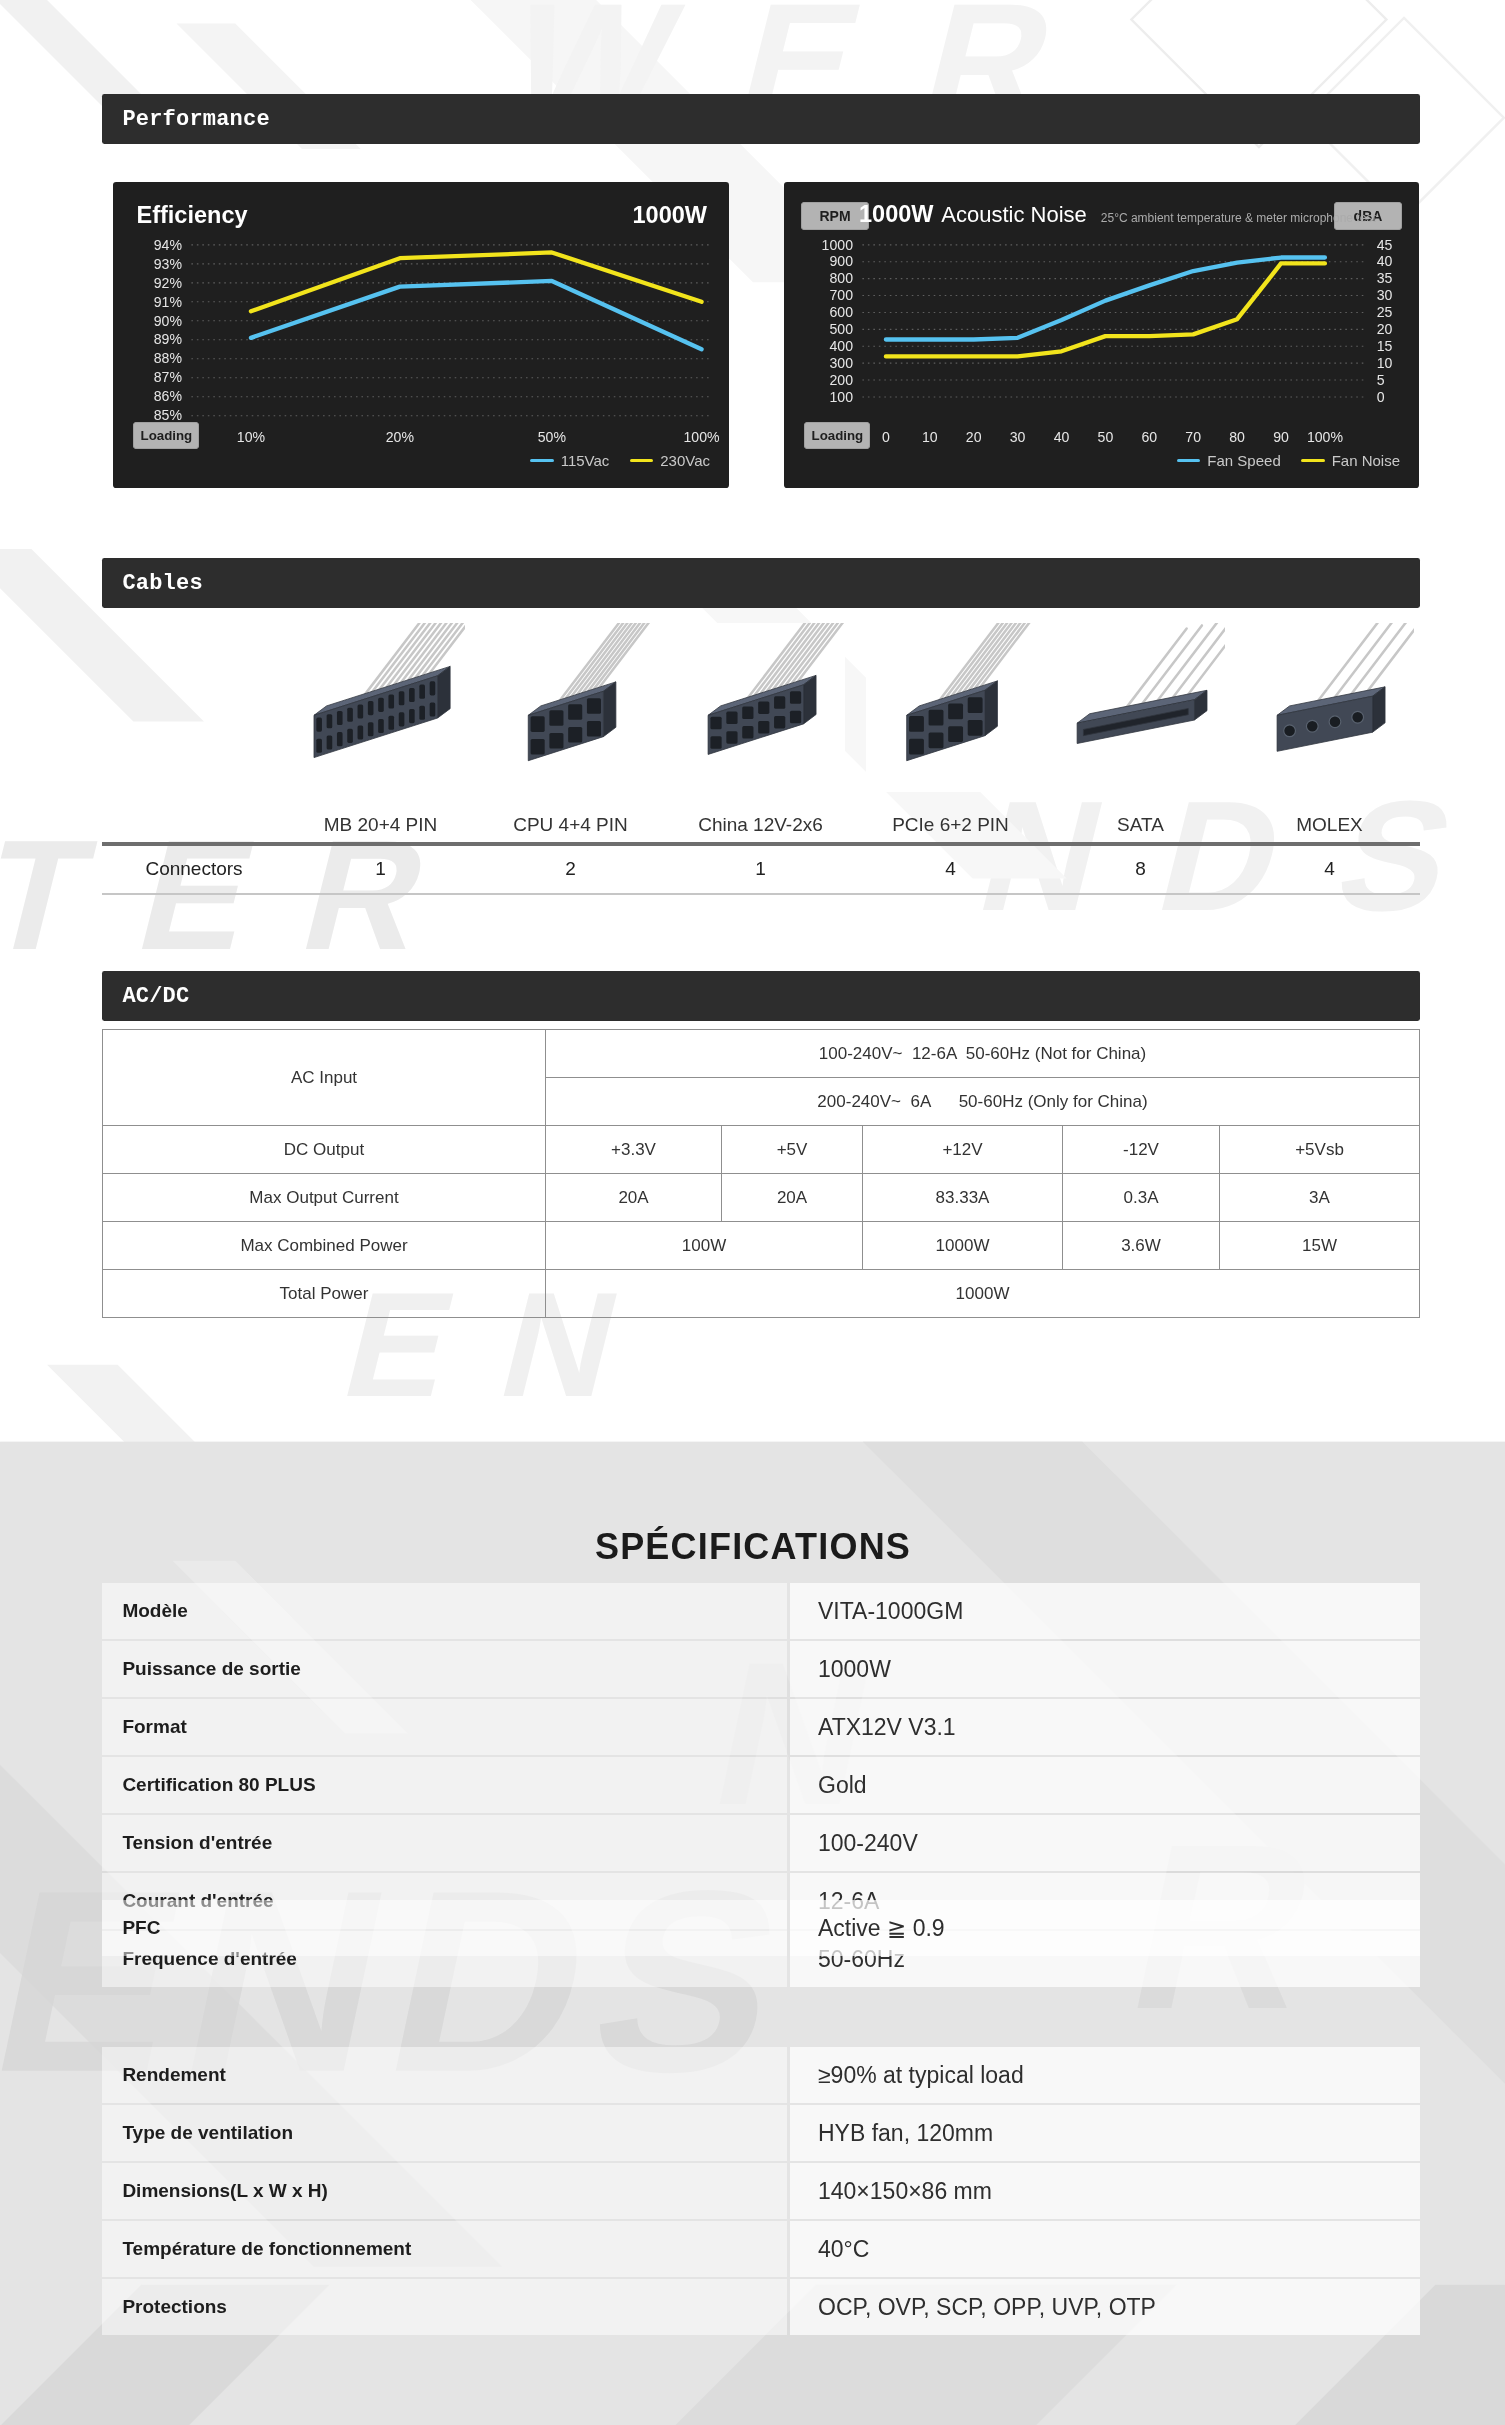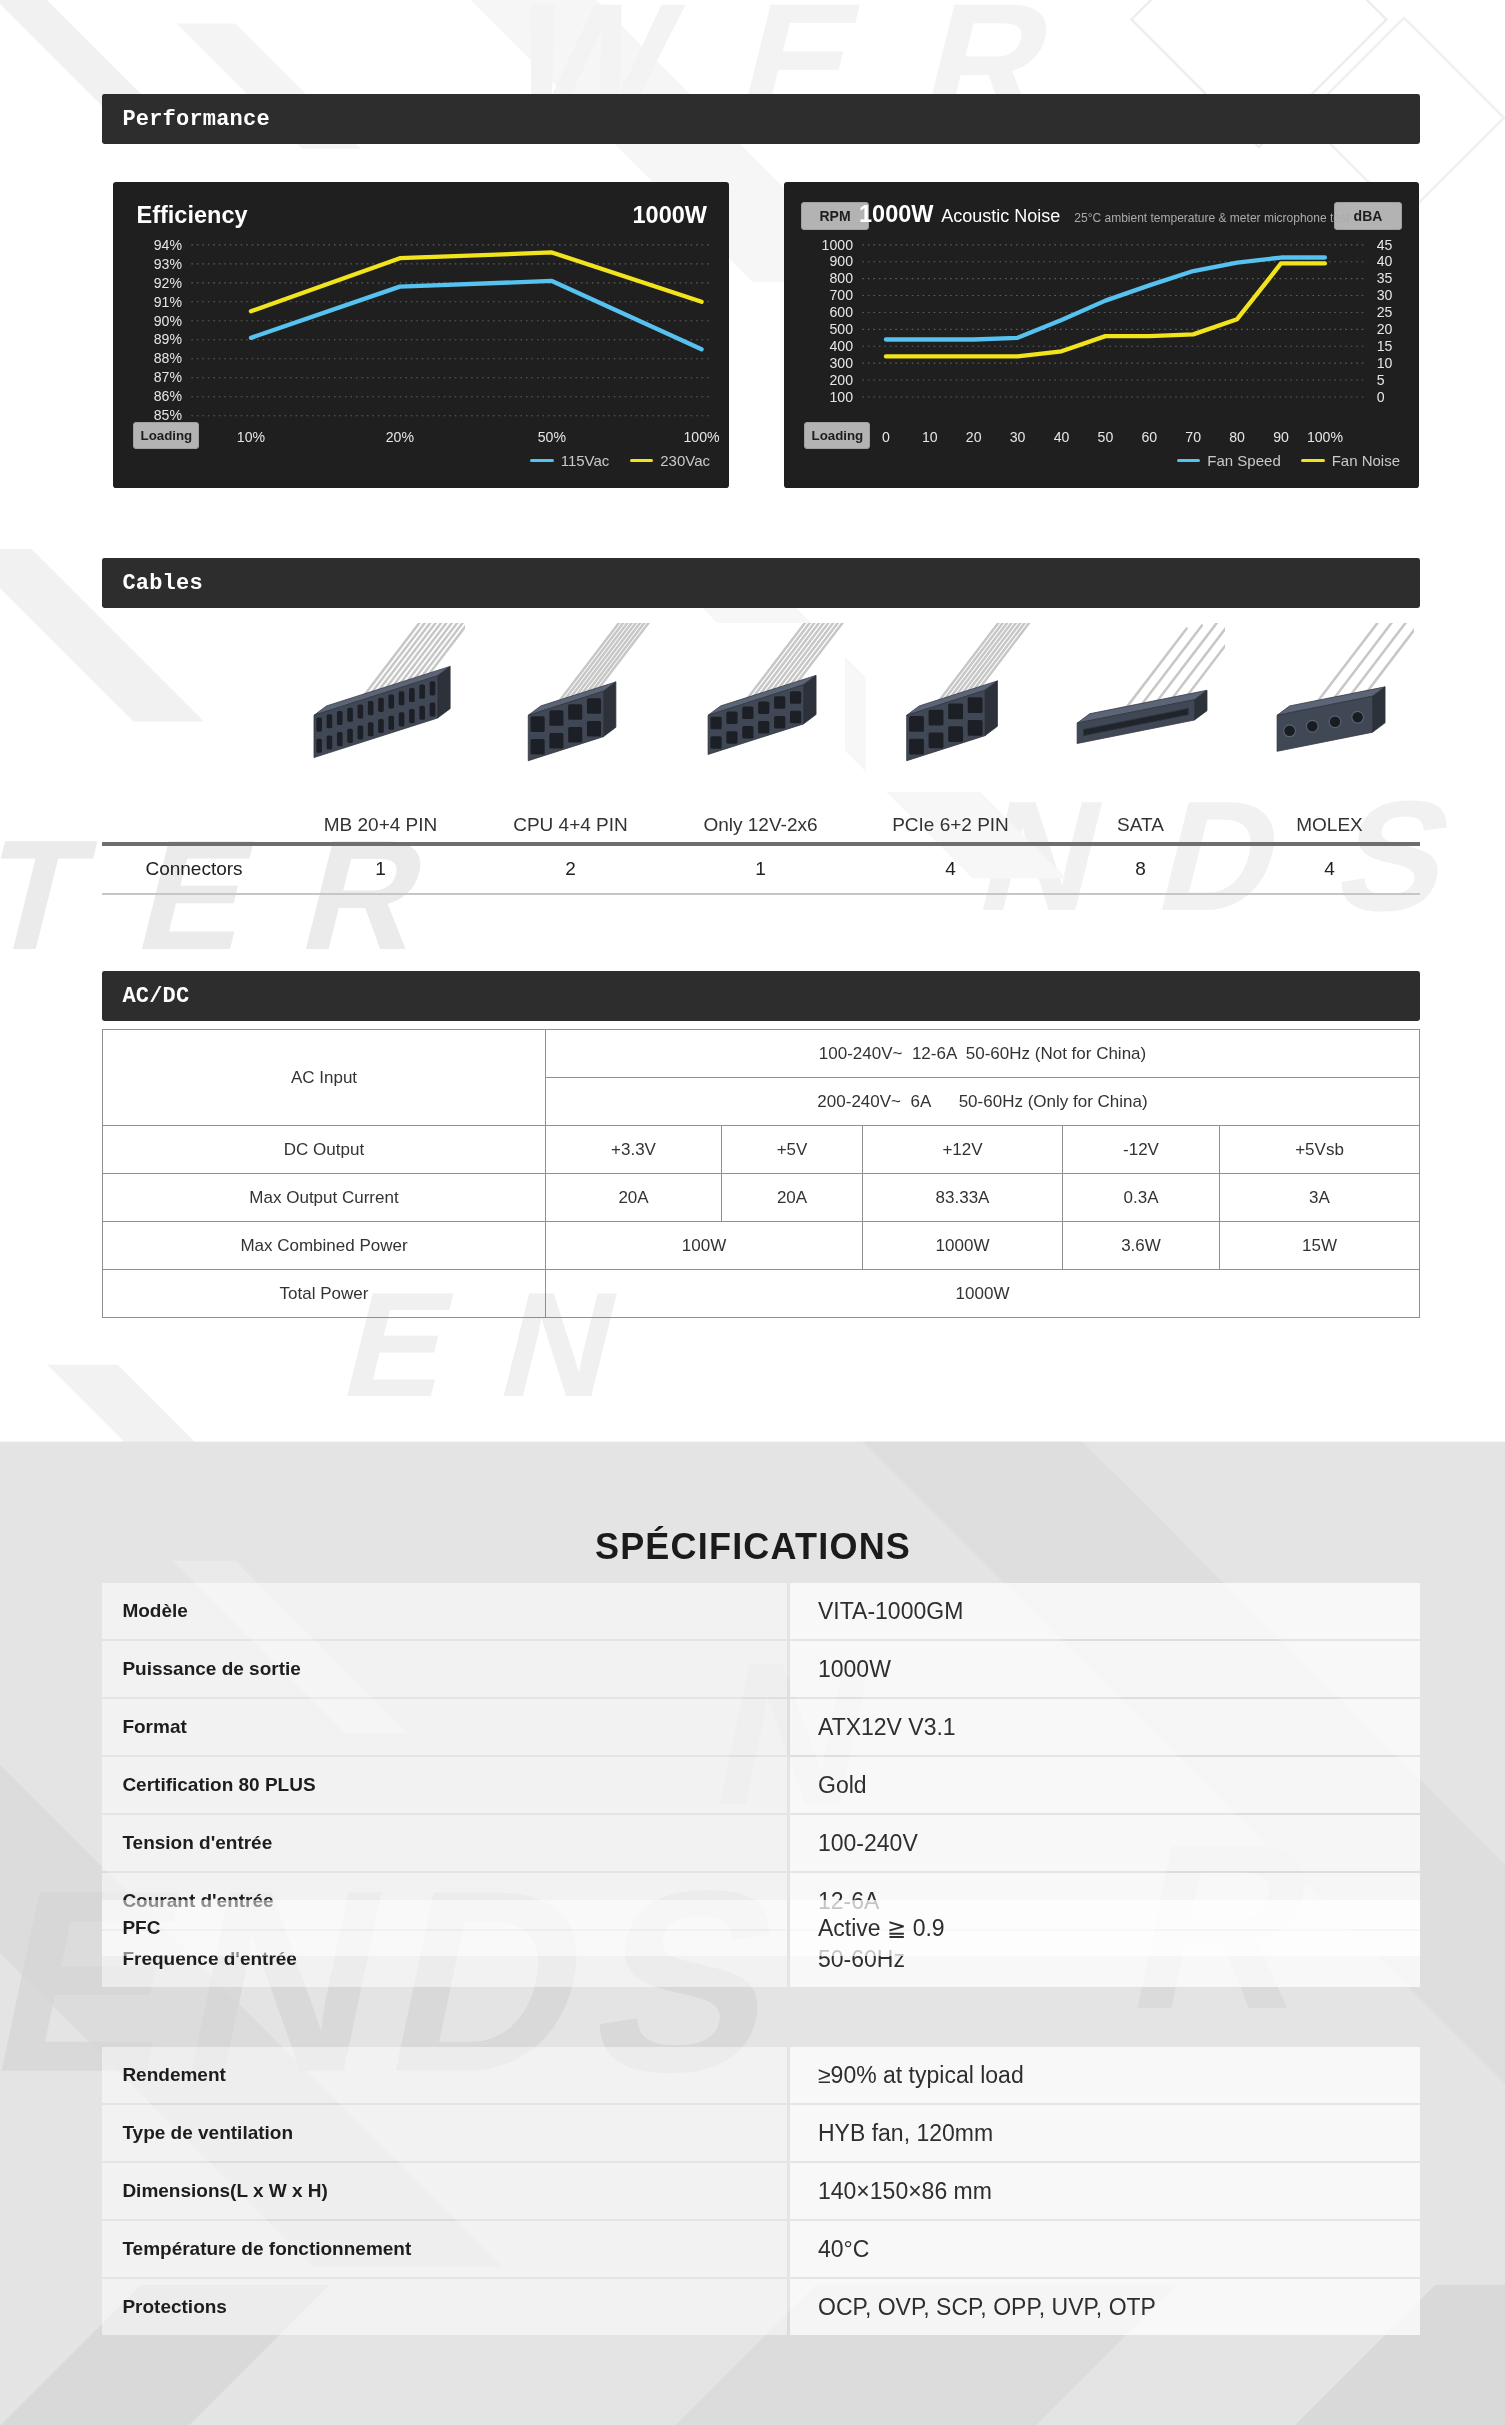--- a/index.html
+++ b/index.html
@@ -16,21 +16,21 @@
   
   .panel{position:absolute;top:182px;height:306px;background:#1f1f1f;border-radius:3.1px;}
   .chart-title{position:absolute;left:23.5px;top:20.4px;color:#fff;font-size:23.5px;font-weight:bold;}
   .chart-corner{position:absolute;right:22px;top:20.4px;color:#fff;font-size:23.5px;font-weight:bold;}
   .badge{position:absolute;background:#b3b3b3;color:#1e1e1e;font-weight:bold;border-radius:3.9px;
     display:flex;align-items:center;justify-content:center;box-shadow:inset 0 0 0 0.8px #9a9a9a;}
   .loading-badge{left:20.4px;top:240px;width:66px;height:27px;font-size:13.3px;}
   .axis-badge{top:20.4px;width:68px;height:28px;font-size:14px;}
   .ac-title-row{position:absolute;left:75px;top:19px;display:flex;align-items:baseline;}
   .ac-title-bold{color:#fff;font-size:23.5px;font-weight:bold;}
-  .ac-title-rest{color:#fff;font-size:18px;font-weight:normal;margin-left:7.8px;}
+  .ac-title-rest{color:#fff;font-size:22px;font-weight:normal;margin-left:7.8px;}
   .ac-subtitle{color:#ababab;font-size:12px;margin-left:14px;}
   .legend{position:absolute;right:19px;top:270px;display:flex;align-items:center;gap:20.4px;}
   .legend-item{display:flex;align-items:center;gap:7px;}
   .legend-swatch{width:23.5px;height:3.9px;border-radius:1.6px;}
   .legend-label{color:#c9c9c9;font-size:15px;}
 
   
   .cable-tile{position:absolute;top:623px;width:169px;height:169px;background:#ffffff;border-radius:7.8px;}
   .cable-label{position:absolute;top:814px;width:169px;text-align:center;font-size:19px;color:#333;}
   .cable-count{position:absolute;top:858px;width:169px;text-align:center;font-size:19px;color:#222;}
@@ -300,21 +300,21 @@
           <rect x="64.33333333333333" y="138.24" width="14.333333333333332" height="16" rx="2" fill="#1c2026"></rect>
           <rect x="84.66666666666666" y="106.73333333333333" width="14.333333333333332" height="16" rx="2" fill="#1c2026"></rect>
           <rect x="84.66666666666666" y="131.73333333333335" width="14.333333333333332" height="16" rx="2" fill="#1c2026"></rect>
           <rect x="105" y="100.22666666666666" width="14.333333333333332" height="16" rx="2" fill="#1c2026"></rect>
           <rect x="105" y="125.22666666666666" width="14.333333333333332" height="16" rx="2" fill="#1c2026"></rect>
           <rect x="125.33333333333333" y="93.72" width="14.333333333333332" height="16" rx="2" fill="#1c2026"></rect>
           <rect x="125.33333333333333" y="118.72" width="14.333333333333332" height="16" rx="2" fill="#1c2026"></rect>
           <rect x="145.66666666666666" y="87.21333333333334" width="14.333333333333332" height="16" rx="2" fill="#1c2026"></rect>
           <rect x="145.66666666666666" y="112.21333333333334" width="14.333333333333332" height="16" rx="2" fill="#1c2026"></rect>
         </svg></div>
-      <div class="cable-label" style="left: 676px;">Only 12V-2x6</div>
+      <div class="cable-label" style="left: 676px;">China 12V-2x6</div>
       <div class="cable-tile" style="left: 866px;"><svg width="169" height="169" viewBox="0 0 216 216">
           <line x1="92" y1="101.2" x2="172" y2="-3.799999999999997" stroke="#c7c7c7" stroke-width="3.2" stroke-linecap="round"></line>
           <line x1="99.42857142857143" y1="98.82285714285715" x2="179.42857142857144" y2="-6.177142857142854" stroke="#c7c7c7" stroke-width="3.2" stroke-linecap="round"></line>
           <line x1="106.85714285714286" y1="96.44571428571429" x2="186.85714285714286" y2="-8.554285714285712" stroke="#c7c7c7" stroke-width="3.2" stroke-linecap="round"></line>
           <line x1="114.28571428571428" y1="94.06857142857143" x2="194.28571428571428" y2="-10.931428571428569" stroke="#c7c7c7" stroke-width="3.2" stroke-linecap="round"></line>
           <line x1="121.71428571428572" y1="91.69142857142856" x2="201.71428571428572" y2="-13.30857142857144" stroke="#c7c7c7" stroke-width="3.2" stroke-linecap="round"></line>
           <line x1="129.14285714285714" y1="89.31428571428572" x2="209.14285714285714" y2="-15.685714285714283" stroke="#c7c7c7" stroke-width="3.2" stroke-linecap="round"></line>
           <line x1="136.57142857142856" y1="86.93714285714286" x2="216.57142857142856" y2="-18.06285714285714" stroke="#c7c7c7" stroke-width="3.2" stroke-linecap="round"></line>
           <line x1="144" y1="84.56" x2="224" y2="-20.439999999999998" stroke="#c7c7c7" stroke-width="3.2" stroke-linecap="round"></line>
           <path d="M52,118L68,106L168,74L152,86Z" fill="#5c6577" stroke="#2f343e" stroke-width="1"></path>

